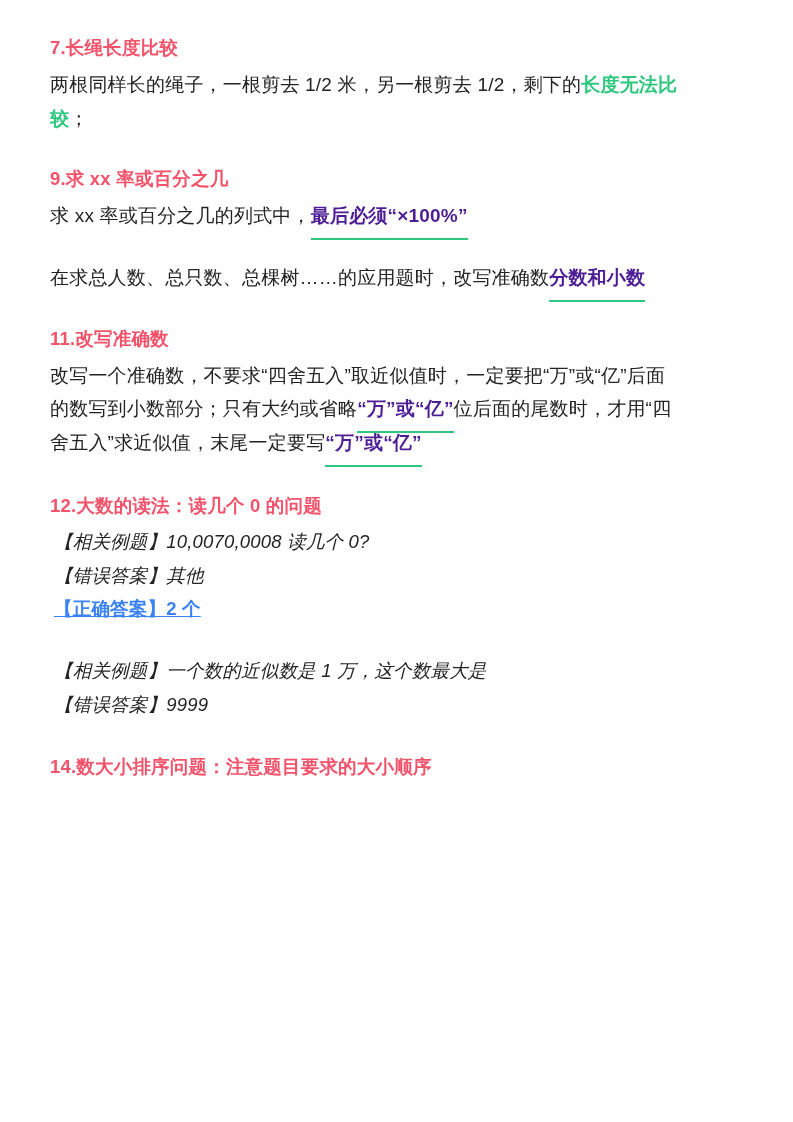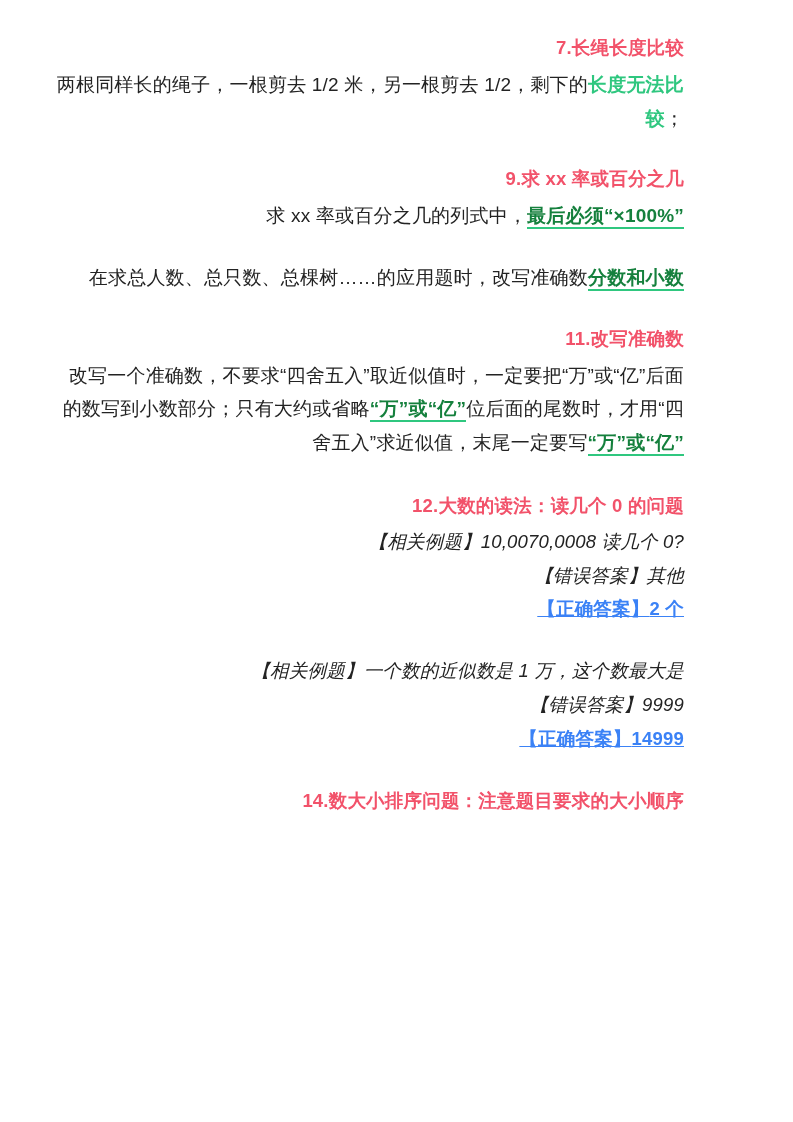--- a/index.html
+++ b/index.html
@@ -13,21 +13,20 @@
     font-family: "Liberation Sans", "DejaVu Sans", sans-serif;
     color: #222222;
     -webkit-font-smoothing: antialiased;
   }
   .page {
     position: relative;
     width: 734px;
     height: 1122px;
     box-sizing: border-box;
     padding: 34px 50px 0 50px;
-    text-align: right;
   }
   .section {
     margin-bottom: 26px;
   }
   .sec-head {
     color: #f2526a;
     font-weight: bold;
     font-size: 18.5px;
     line-height: 1.5;
     letter-spacing: 0.2px;
@@ -37,24 +36,24 @@
     font-size: 19px;
     line-height: 1.78;
     color: #232323;
     letter-spacing: 0.2px;
   }
   .hl-green {
     color: #2fc77f;
     font-weight: bold;
   }
   .hl-green-u {
-    color: #15803d;
+    color: #4c1d95;
     font-weight: bold;
     border-bottom: 2px solid #2fc77f;
-    padding-bottom: 1px;
+    padding-bottom: 12px;
   }
   .qa-line {
     font-size: 18.5px;
     line-height: 1.72;
     color: #232323;
     padding-left: 4px;
     letter-spacing: 0.2px;
   }
   .qa-correct {
     color: #3b82f6;
@@ -118,22 +117,19 @@
     </div>
   </div>
 
   <div class="section s13">
     <div class="qa-line tight">
       <span>【相关例题】</span><span>一个数的近似数是 1 万，这个数最大是</span>
     </div>
     <div class="qa-line tight">
       <span>【错误答案】</span><span>9999</span>
     </div>
-    <div class="qa-line">
-      <span class="qa-correct">【正确答案】</span><span class="qa-correct">14999</span>
-    </div>
   </div>
 
   <div class="section s14">
     <div class="sec-head">14.数大小排序问题：注意题目要求的大小顺序</div>
   </div>
 
 </div>
 
 </body></html>

